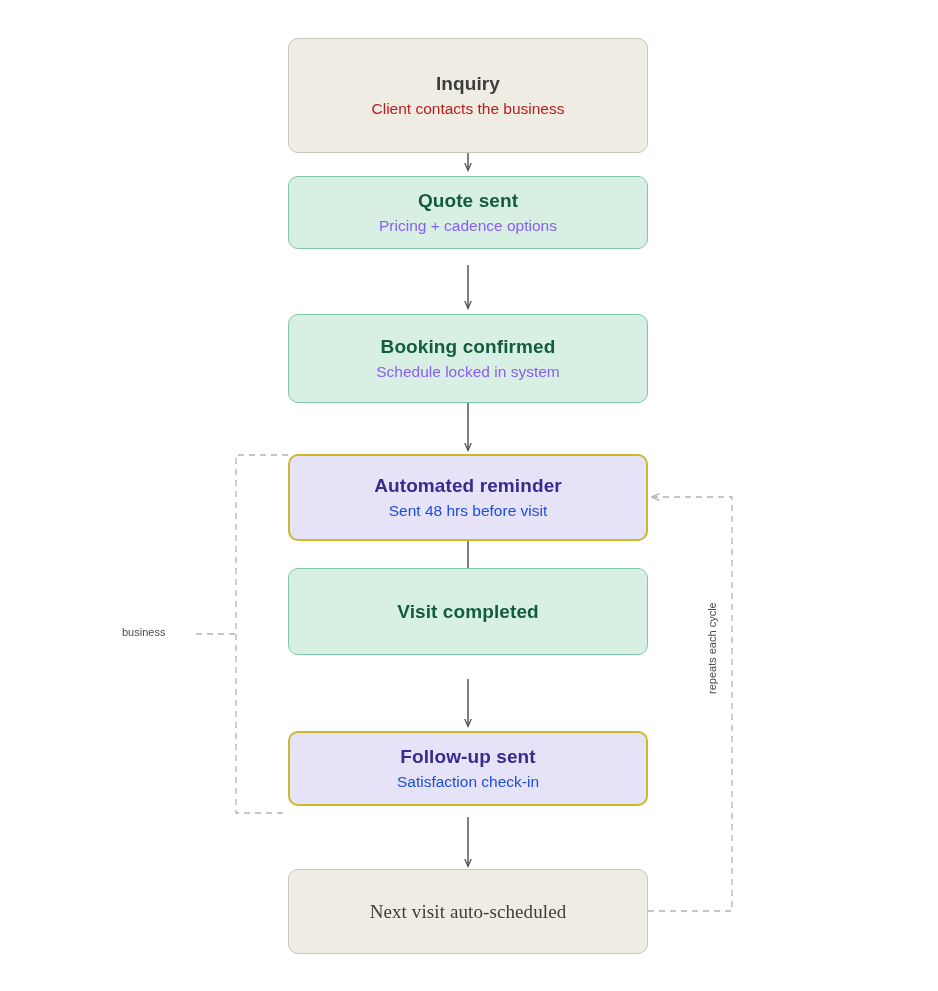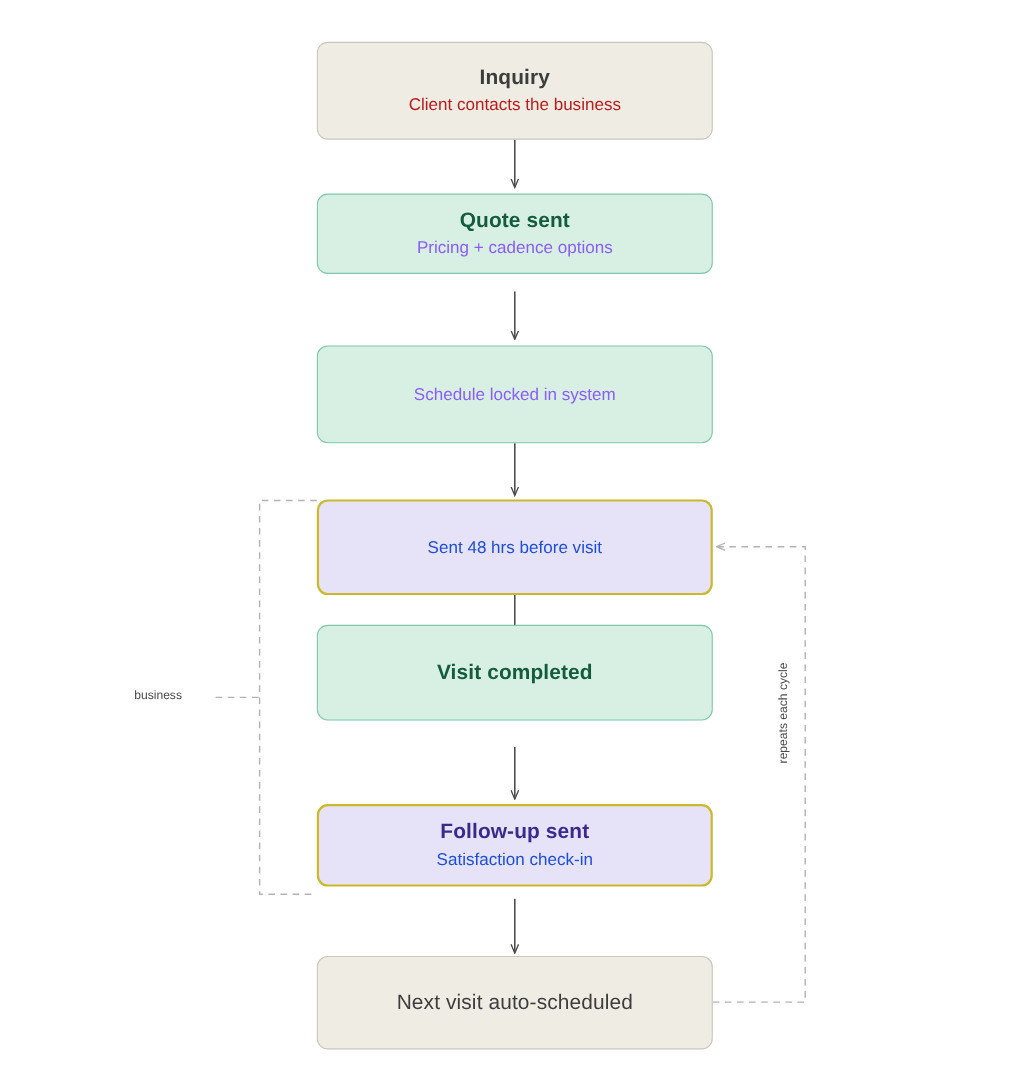--- a/index.html
+++ b/index.html
@@ -63,21 +63,21 @@
   .v-green .title { color: #135c3c; }
   .v-green .subtitle { color: #8b5cf6; }
 
   .v-purple {
     background: #e6e3f8;
     border: 2px solid #cbb92a;
   }
   .v-purple .title { color: #3b2a8c; }
   .v-purple .subtitle { color: #1d4ed8; }
 
-  .node.single .title { font-weight: normal; font-size: 19px; }
+  .node.single .title { font-weight: normal; font-size: 19px; font-family: Liberation Serif, serif; }
 
   
   .side-label {
     position: absolute;
     font-size: 11px;
     color: #4a4a4a;
     white-space: nowrap;
   }
   #label-automated {
     left: 122px;
@@ -117,35 +117,37 @@
     <g stroke="#b3b3b3" stroke-width="1.3" fill="none" stroke-dasharray="6 5">
       <path d="M288,455 L236,455 L236,813 L288,813"></path>
       <line x1="196" y1="634" x2="236" y2="634"></line>
     </g>
 
     <g stroke="#b3b3b3" stroke-width="1.3" fill="none" stroke-dasharray="6 5">
       <path d="M648,911 L732,911 L732,497 L652,497" marker-end="url(#arrow-dash)"></path>
     </g>
   </svg>
 
-  <div class="node v-neutral" style="top:38px;height:89px;">
+  <div class="node v-neutral" style="top:38px;height:115px;">
     <div class="title">Inquiry</div>
     <div class="subtitle">Client contacts the business</div>
   </div>
 
   <div class="node v-green" style="top:176px;height:73px;">
     <div class="title">Quote sent</div>
     <div class="subtitle">Pricing + cadence options</div>
   </div>
 
   <div class="node v-green" style="top:314px;height:89px;">
+    <div class="title">Booking confirmed</div>
     <div class="subtitle">Schedule locked in system</div>
   </div>
 
   <div class="node v-purple" style="top:454px;height:87px;">
+    <div class="title">Automated reminder</div>
     <div class="subtitle">Sent 48 hrs before visit</div>
   </div>
 
   <div class="node v-green" style="top:568px;height:87px;">
     <div class="title">Visit completed</div>
   </div>
 
   <div class="node v-purple" style="top:731px;height:75px;text-align:right;">
     <div class="title">Follow-up sent</div>
     <div class="subtitle">Satisfaction check-in</div>

